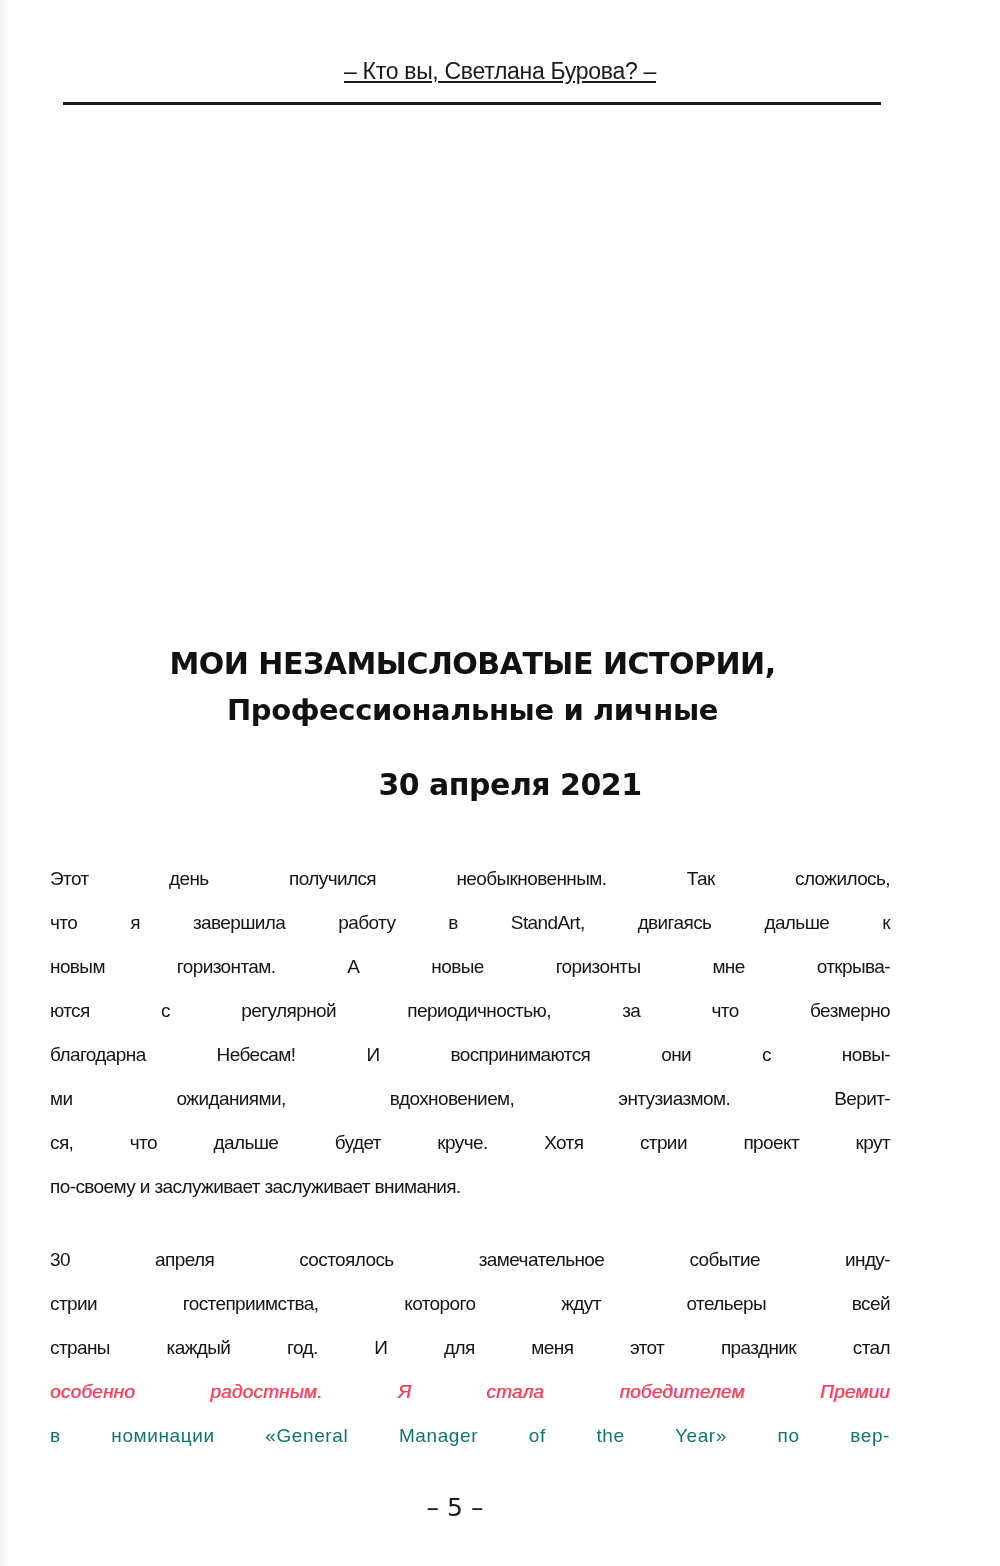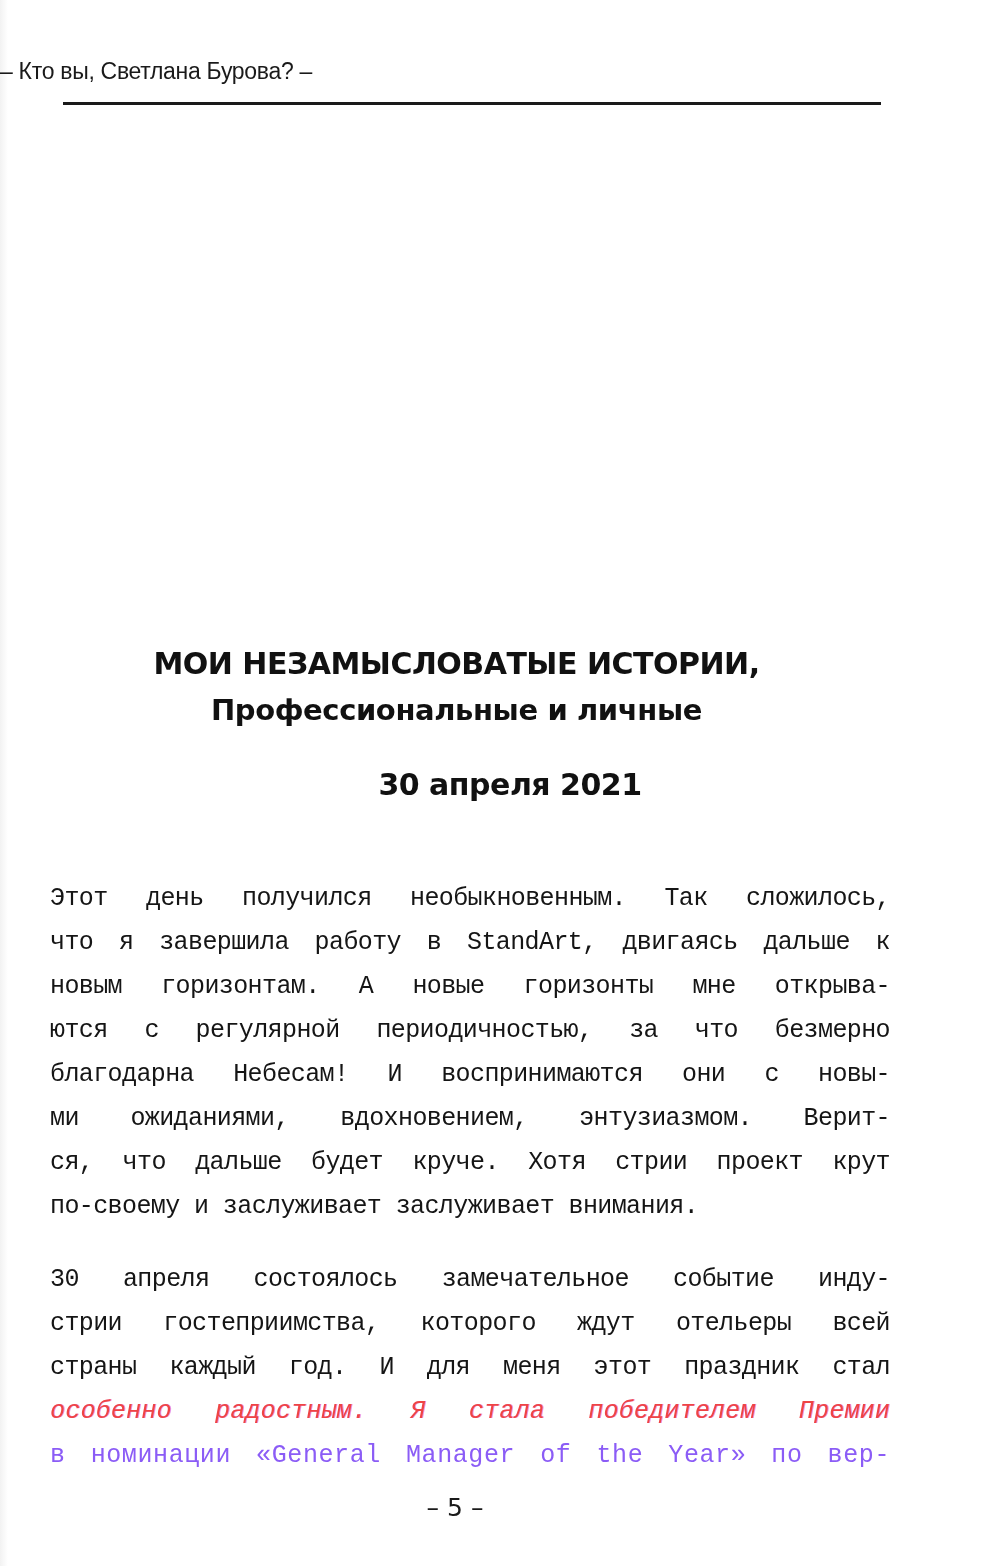--- a/index.html
+++ b/index.html
@@ -25,38 +25,39 @@
       position: absolute;
       left: 0; top: 0;
       width: 8px; height: 1566px;
       background: linear-gradient(to right, #f2f2f2, #ffffff);
     }
     .running-head {
       position: absolute;
       top: 58px;
       left: 0;
       width: 1000px;
-      text-align: left;
+      text-align: center;
       font-family: "Liberation Sans", sans-serif;
       font-size: 23px;
       letter-spacing: -0.3px;
       color: #1a1a1a;
+      text-decoration: underline;
     }
     .head-rule {
       position: absolute;
       top: 102px;
       left: 63px;
       width: 818px;
       height: 3px;
       background: #1a1a1a;
     }
     .title-block {
       position: absolute;
       top: 640px;
-      left: 0;
+      left: 16px;
       width: 893px;
       text-align: center;
     }
     .title-main {
       font-family: "DejaVu Sans", sans-serif;
       font-weight: bold;
       font-size: 30px;
       letter-spacing: -0.5px;
       line-height: 48px;
       margin-left: 20px;
@@ -78,25 +79,24 @@
       font-family: "DejaVu Sans", sans-serif;
       font-weight: bold;
       font-size: 30px;
       letter-spacing: -0.5px;
       margin-left: 10px;
     }
     .para {
       position: absolute;
       left: 50px;
       width: 840px;
-      font-family: Liberation Mono, monospace;
-      font-size: 25px;
+      font-family: Liberation Sans, sans-serif;
+      font-size: 19px;
       letter-spacing: -0.6px;
       color: #151515;
-      margin-top: 20px;
     }
     .para .line {
       display: block;
       height: 44px;
       line-height: 44px;
       white-space: nowrap;
       text-align: justify;
       text-align-last: justify;
     }
     .para .line.last {
@@ -105,21 +105,21 @@
     .p1 { top: 857px; }
     .p2 { top: 1238px; }
     .line.italic-pink {
       font-style: italic;
       color: #ef4444;
       text-shadow: 1px 0 0 rgba(210, 60, 210, 0.55);
       letter-spacing: 0.2px;
     }
     .line.outline-style {
       letter-spacing: 0.6px;
-      color: #8b5cf6;
+      color: #0f766e;
     }
     .page-number {
       position: absolute;
       top: 1493px;
       left: 0;
       width: 1000px;
       text-align: center;
       font-family: "DejaVu Sans", sans-serif;
       font-size: 25px;
       color: #1a1a1a;

